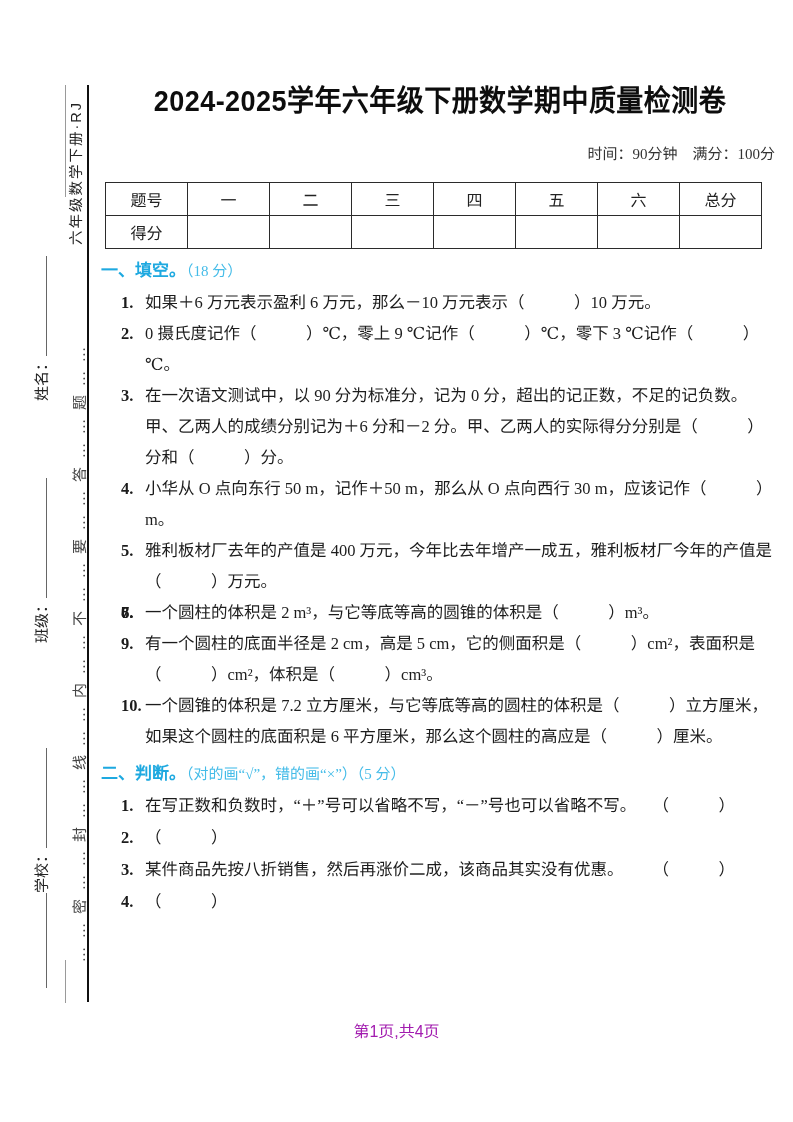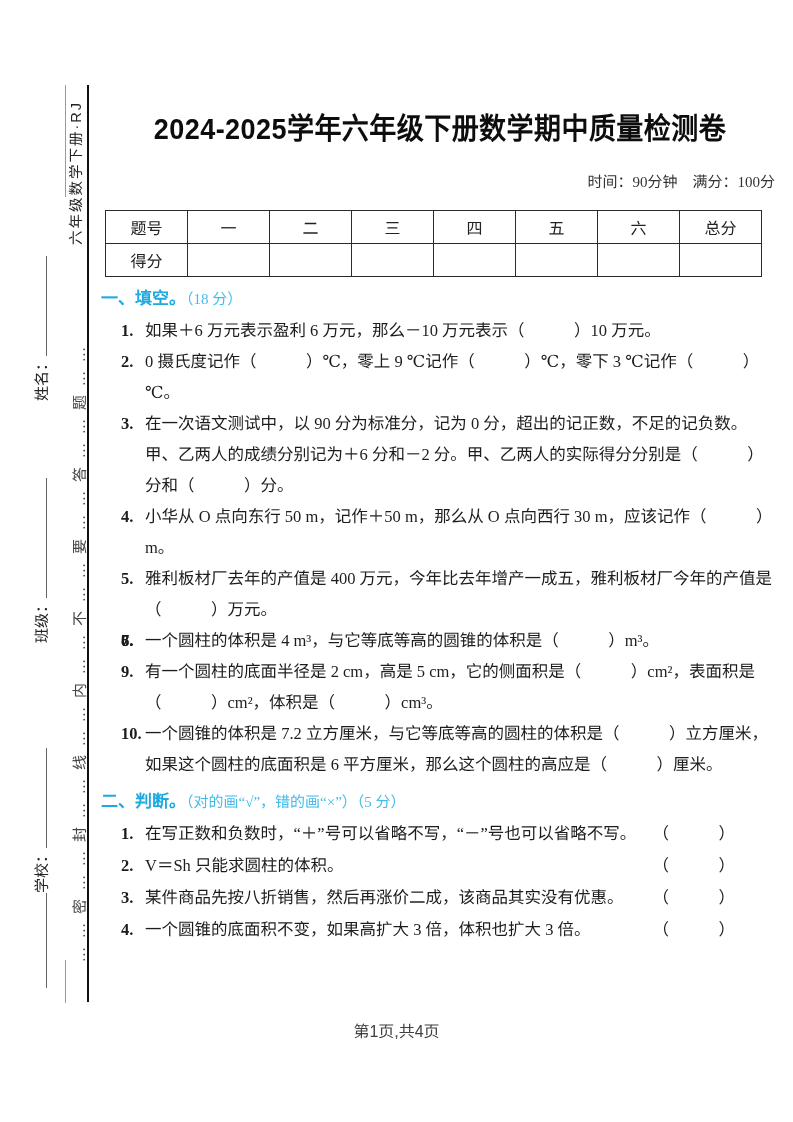--- a/index.html
+++ b/index.html
@@ -12,21 +12,21 @@
   .vtext{position:absolute;white-space:nowrap;transform:rotate(-90deg);transform-origin:center center;}
   .fold-label{font-size:15px;color:#222;}
   .uline{display:inline-block;border-bottom:1.5px solid #666;height:0.95em;vertical-align:baseline;}
   .u100{width:100px;} .u120{width:120px;} .u95{width:95px;}
   .seal-line{font-size:15px;color:#444;letter-spacing:9px;}
   .edition{font-family:"Liberation Sans","DejaVu Sans",sans-serif;font-size:14.5px;color:#222;letter-spacing:2px;}
   .border-line{position:absolute;left:87px;top:85px;width:2px;height:917px;background:#101010;}
   .fold-seg{position:absolute;width:1px;background:#9a9a9a;}
   
   .content{position:absolute;left:95px;top:0;width:690px;}
-  .title{margin-top:104px;text-align:center;white-space:nowrap;}
+  .title{margin-top:76px;text-align:center;white-space:nowrap;}
   .title span{
     display:inline-block;transform:scaleX(0.9);transform-origin:center;
     font-family:"Liberation Sans","DejaVu Sans",sans-serif;
     font-size:30px;font-weight:600;letter-spacing:0.5px;color:#0d0d0d;
   }
   .meta{margin-top:22px;text-align:right;padding-right:10px;font-size:15px;color:#333;}
   
   .score-table{border-collapse:collapse;table-layout:fixed;width:656px;margin:19px 0 0 10px;}
   .score-table td{border:1.2px solid #2b2b2b;height:32px;text-align:center;font-size:16px;color:#222;padding:0;}
   
@@ -36,21 +36,21 @@
   
   .qlist{margin:4px 0 0 26px;width:656px;}
   .q{position:relative;padding-left:24px;font-size:16.5px;line-height:31px;}
   .qnum{position:absolute;left:0;top:0;font-weight:bold;}
   .jlist{margin:4px 0 0 26px;width:656px;}
   .jq{position:relative;display:flex;padding-left:24px;padding-right:42px;font-size:16.5px;line-height:32px;}
   .jq .jtext{flex:1;}
   .jq .jans{white-space:nowrap;}
   
   .footer{position:absolute;left:0;top:1018px;width:793px;text-align:center;
-    font-family:"Liberation Sans","DejaVu Sans",sans-serif;font-size:16px;color:#404040;}
+    font-family:"Liberation Sans","DejaVu Sans",sans-serif;font-size:16px;color:#a21caf;}
 </style>
 </head>
 <body>
 
 <div class="border-line"></div>
 <div class="fold-seg" style="left:65px;top:85px;height:112px;"></div>
 <div class="fold-seg" style="left:65px;top:960px;height:43px;"></div>
 
 <div class="vtext edition" style="left:-6px;top:155px;width:160px;height:20px;"><span>六年级数学下册·RJ</span></div>
 
@@ -114,47 +114,45 @@
   </div>
 
   <div class="qlist">
     <div class="q"><span class="qnum">1.</span><span>如果＋6 万元表示盈利 6 万元，那么－10 万元表示（　　　）10 万元。</span></div>
     <div class="q"><span class="qnum">2.</span><span>0 摄氏度记作（　　　）℃，零上 9 ℃记作（　　　）℃，零下 3 ℃记作（　　　）℃。</span></div>
     <div class="q"><span class="qnum">3.</span><span>在一次语文测试中，以 90 分为标准分，记为 0 分，超出的记正数，不足的记负数。甲、乙两人的成绩分别记为＋6 分和－2 分。甲、乙两人的实际得分分别是（　　　）分和（　　　）分。</span></div>
     <div class="q"><span class="qnum">4.</span><span>小华从 O 点向东行 50 m，记作＋50 m，那么从 O 点向西行 30 m，应该记作（　　　）m。</span></div>
     <div class="q"><span class="qnum">5.</span><span>雅利板材厂去年的产值是 400 万元，今年比去年增产一成五，雅利板材厂今年的产值是（　　　）万元。</span></div>
     <div class="q"><span class="qnum">6.</span></div>
     <div class="q"><span class="qnum">7.</span></div>
-    <div class="q"><span class="qnum">8.</span><span>一个圆柱的体积是 4 m³，与它等底等高的圆锥的体积是（　　　）m³。</span></div>
+    <div class="q"><span class="qnum">8.</span><span>一个圆柱的体积是 2 m³，与它等底等高的圆锥的体积是（　　　）m³。</span></div>
     <div class="q"><span class="qnum">9.</span><span>有一个圆柱的底面半径是 2 cm，高是 5 cm，它的侧面积是（　　　）cm²，表面积是（　　　）cm²，体积是（　　　）cm³。</span></div>
     <div class="q"><span class="qnum">10.</span><span>一个圆锥的体积是 7.2 立方厘米，与它等底等高的圆柱的体积是（　　　）立方厘米，如果这个圆柱的底面积是 6 平方厘米，那么这个圆柱的高应是（　　　）厘米。</span></div>
   </div>
 
   <div class="sec-head">
     <span class="sec-title">二、判断。</span><span class="sec-note">（对的画“√”，错的画“×”）（5 分）</span>
   </div>
 
   <div class="jlist">
     <div class="jq">
       <span class="qnum">1.</span>
       <span class="jtext">在写正数和负数时，“＋”号可以省略不写，“－”号也可以省略不写。</span>
       <span class="jans">（　　　）</span>
     </div>
     <div class="jq">
       <span class="qnum">2.</span>
-      <span class="jtext">V＝Sh 只能求圆柱的体积。</span>
       <span class="jans">（　　　）</span>
     </div>
     <div class="jq">
       <span class="qnum">3.</span>
       <span class="jtext">某件商品先按八折销售，然后再涨价二成，该商品其实没有优惠。</span>
       <span class="jans">（　　　）</span>
     </div>
     <div class="jq">
       <span class="qnum">4.</span>
-      <span class="jtext">一个圆锥的底面积不变，如果高扩大 3 倍，体积也扩大 3 倍。</span>
       <span class="jans">（　　　）</span>
     </div>
   </div>
 
 </div>
 
 <div class="footer">第1页,共4页</div>
 
 </body></html>

